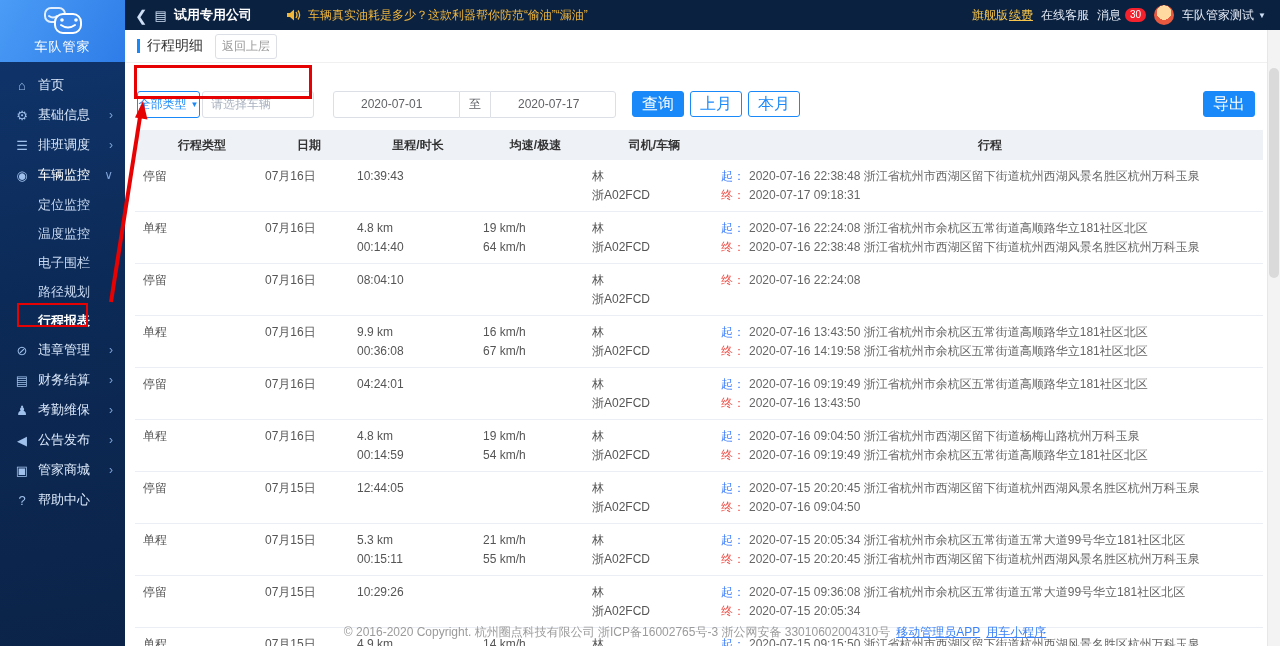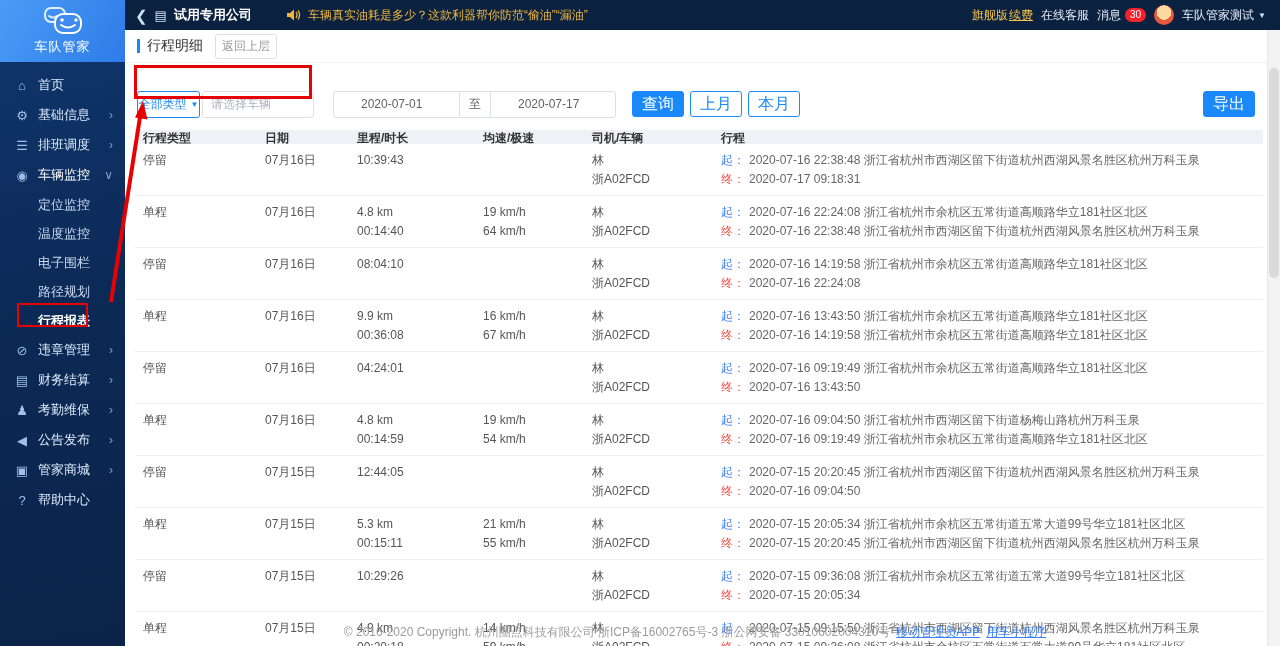--- a/index.html
+++ b/index.html
@@ -66,21 +66,21 @@
   .date-to   { width:126px; border-radius:0 3px 3px 0; }
   .btn { height:26px; font-size:16px; border-radius:3px; cursor:pointer; padding:0 9px; font-family:inherit; }
   .btn-primary { background:#1989fa; color:#fff; border:1px solid #1989fa; }
   .btn-ghost { background:#fff; color:#1989fa; border:1px solid #1989fa; }
   .ml16 { margin-left:16px; } .ml6 { margin-left:6px; }
   .export-btn { position:absolute; right:15px; top:1px; }
 
   
   .table { margin:0 17px 0 10px; }
   .grid { display:grid; grid-template-columns:118px 88px 122px 105px 125px 1fr; column-gap:4px; padding:0 4px 0 8px; }
-  .thead { background:#eef1f6; height:14px; align-items:center; font-size:12px; color:#333; font-weight:bold; }
+  .thead { background:#eef1f6; height:30px; align-items:center; font-size:12px; color:#333; font-weight:bold;text-align:center; }
   .trow { min-height:45px; border-bottom:1px solid #ebeef5; padding-top:7px; padding-bottom:6px;
           font-size:12px; color:#555; line-height:19px; }
   .trow .c div { line-height:19px; min-height:0; }
   .trip { color:#666; }
   .lb-start { color:#3a7bfd; margin-right:4px; }
   .lb-end { color:#f0524a; margin-right:4px; }
 
   
   .footer { position:absolute; left:125px; bottom:5px; width:1140px; text-align:center; font-size:12px;
             color:#9b9b9b; z-index:6; pointer-events:none; }
@@ -295,21 +295,20 @@
             </div>
             <div class="c">
               <div></div>
               <div></div>
             </div>
             <div class="c">
               <div>林</div>
               <div>浙A02FCD</div>
             </div>
             <div class="c trip">
-              <div><span class="lb-start">起：</span>2020-07-16 14:19:58 浙江省杭州市余杭区五常街道高顺路华立181社区北区</div>
               <div><span class="lb-end">终：</span>2020-07-16 22:24:08</div>
             </div>
           </div>
           <div class="grid trow">
             <div class="c">单程</div>
             <div class="c">07月16日</div>
             <div class="c">
               <div>9.9 km</div>
               <div>00:36:08</div>
             </div>

